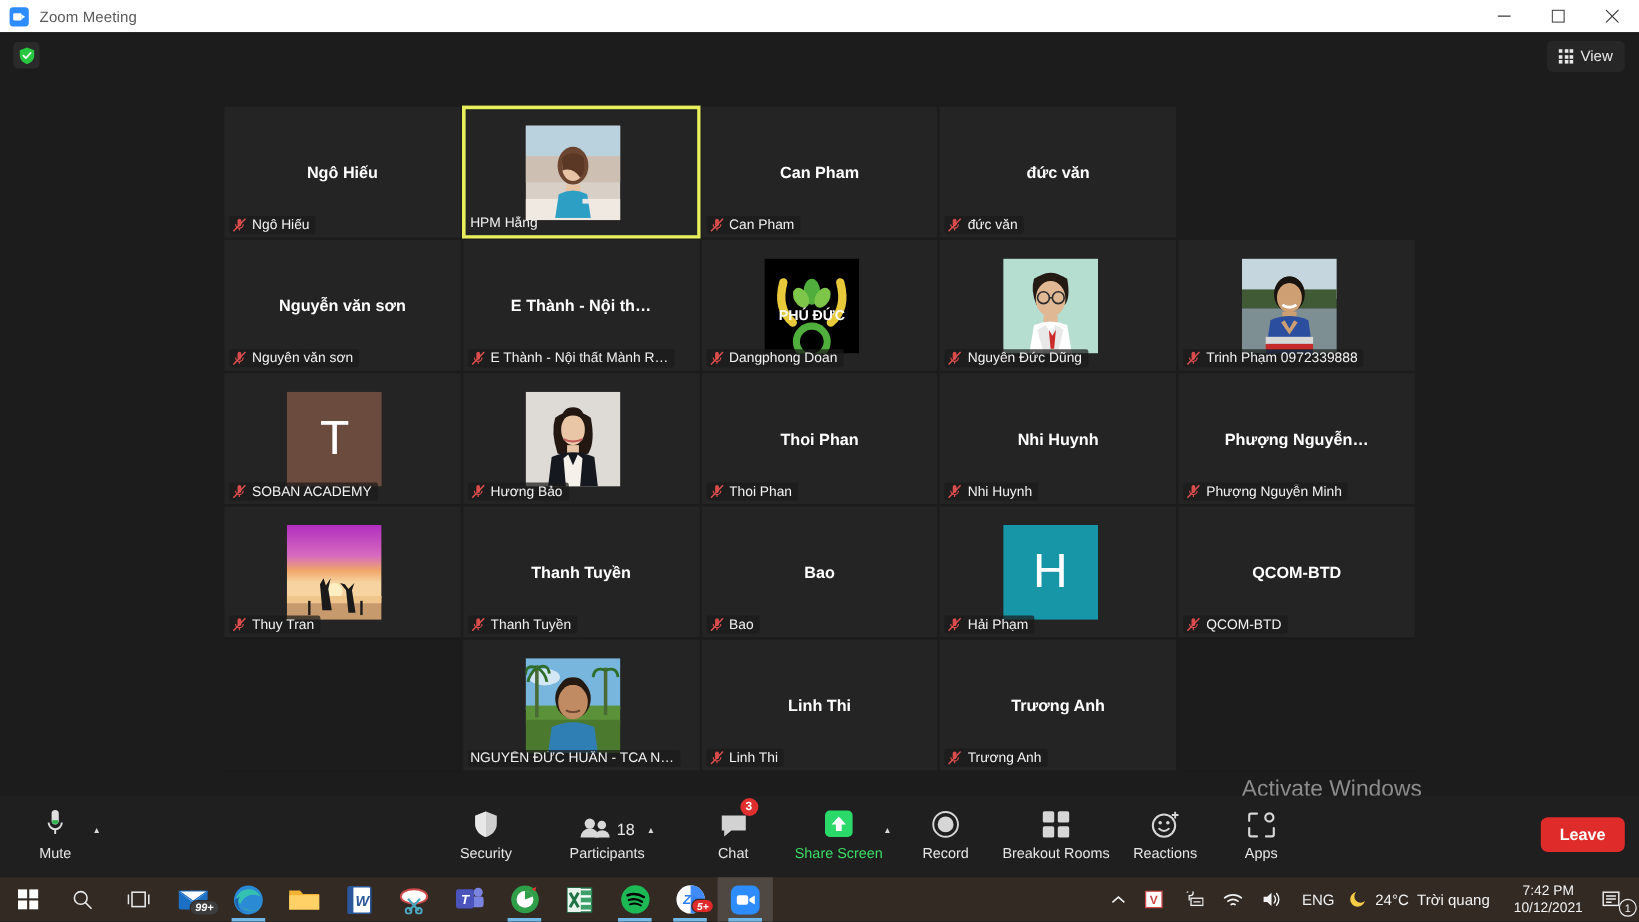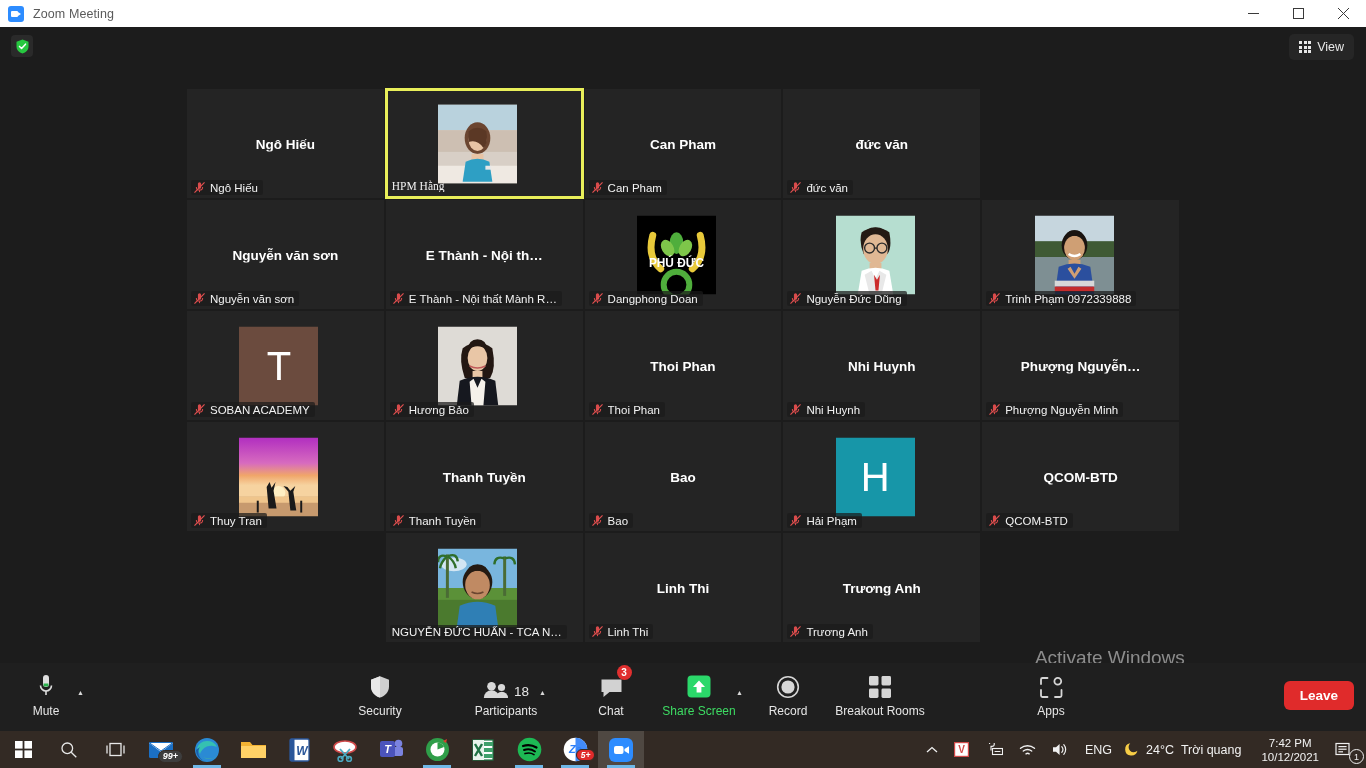--- a/index.html
+++ b/index.html
@@ -117,21 +117,21 @@
   }
 
   .tile-namebar {
     position: absolute; left: 4px; bottom: 3px;
     max-width: 192px;
     display: flex; align-items: center; gap: 4px;
     background: rgba(26,26,26,.72);
     border-radius: 2px;
     padding: 1px 5px 1px 2px;
   }
-  .tile.active .tile-namebar { background: transparent; padding-left: 0; font-family: Liberation Serif, serif; }
+  .tile.active .tile-namebar { background: transparent; padding-left: 0; }
   .tile-namebar .nm {
     color: #f2f2f2; font-size: 11.5px;
     white-space: nowrap; overflow: hidden; text-overflow: ellipsis;
     max-width: 178px;
   }
   .mic-muted { flex: none; width: 13px; height: 13px; display: block; }
 
   
   #controlbar {
     position: absolute; left: 0; bottom: 0;
@@ -658,21 +658,21 @@
           <svg width="20" height="26" viewBox="0 0 20 26">
             <rect x="7" y="2" width="6" height="12" rx="3" fill="#dedede"></rect>
             <path d="M4.5 12.5 a5.5 5.5 0 0 0 11 0" fill="none" stroke="#dedede" stroke-width="1.6"></path>
             <line x1="10" y1="18" x2="10" y2="22" stroke="#dedede" stroke-width="1.6"></line>
             <rect x="7.6" y="10.5" width="4.8" height="3" fill="#2bb24c"></rect>
           </svg>
         </div>
         <div class="lb">Mute</div>
         <span class="caret" style="font-size: 7px; left: 86px;">▲</span>
       </div>
-      <div class="ctl" style="left: 325px; width: 110px; text-align: center;">
+      <div class="ctl" style="left: 350px; width: 110px; text-align: center;">
         <div class="ic">
           <svg width="22" height="24" viewBox="0 0 22 24">
             <path d="M11 1.2 L20 4.8 V11.5 C20 17 16.1 21 11 22.6 C5.9 21 2 17 2 11.5 V4.8 Z" fill="#cfcfcf"></path>
             <path d="M11 1.2 V22.6 C5.9 21 2 17 2 11.5 V4.8 Z" fill="#e8e8e8"></path>
           </svg>
         </div>
         <div class="lb">Security</div>
       </div>
       <div class="ctl" style="left: 451px; width: 110px;">
         <div class="ic">
@@ -718,20 +718,33 @@
       <div class="ctl" style="left: 825px; width: 110px;">
         <div class="ic">
           <svg width="24" height="24" viewBox="0 0 24 24">
             <rect x="1" y="1" width="9.5" height="9.5" rx="1.4" fill="#d6d6d6"></rect>
             <rect x="13.5" y="1" width="9.5" height="9.5" rx="1.4" fill="#d6d6d6"></rect>
             <rect x="1" y="13.5" width="9.5" height="9.5" rx="1.4" fill="#d6d6d6"></rect>
             <rect x="13.5" y="13.5" width="9.5" height="9.5" rx="1.4" fill="#d6d6d6"></rect>
           </svg>
         </div>
         <div class="lb">Breakout Rooms</div>
+      </div>
+      <div class="ctl" style="left: 916px; width: 110px;">
+        <div class="ic">
+          <svg width="25" height="24" viewBox="0 0 25 24">
+            <circle cx="11" cy="13" r="9.3" fill="none" stroke="#d6d6d6" stroke-width="1.7"></circle>
+            <circle cx="7.8" cy="10.6" r="1.5" fill="#d6d6d6"></circle>
+            <circle cx="14.2" cy="10.6" r="1.5" fill="#d6d6d6"></circle>
+            <path d="M7 15.6 q4 3.6 8 0" fill="none" stroke="#d6d6d6" stroke-width="1.6" stroke-linecap="round"></path>
+            <line x1="20.3" y1="1.4" x2="20.3" y2="7" stroke="#d6d6d6" stroke-width="1.6"></line>
+            <line x1="17.5" y1="4.2" x2="23.1" y2="4.2" stroke="#d6d6d6" stroke-width="1.6"></line>
+          </svg>
+        </div>
+        <div class="lb">Reactions</div>
       </div>
       <div class="ctl" style="left: 996px; width: 110px;">
         <div class="ic">
           <svg width="25" height="23" viewBox="0 0 25 23">
             <path d="M8.5 2 H3.5 a1.5 1.5 0 0 0 -1.5 1.5 V8" fill="none" stroke="#d6d6d6" stroke-width="1.8" stroke-linecap="round"></path>
             <path d="M2 14 v5.5 A1.5 1.5 0 0 0 3.5 21 H8.5" fill="none" stroke="#d6d6d6" stroke-width="1.8" stroke-linecap="round"></path>
             <path d="M16 21 h5 a1.5 1.5 0 0 0 1.5 -1.5 V14" fill="none" stroke="#d6d6d6" stroke-width="1.8" stroke-linecap="round"></path>
             <circle cx="18.8" cy="5.2" r="3.4" fill="none" stroke="#d6d6d6" stroke-width="1.8"></circle>
           </svg>
         </div>

